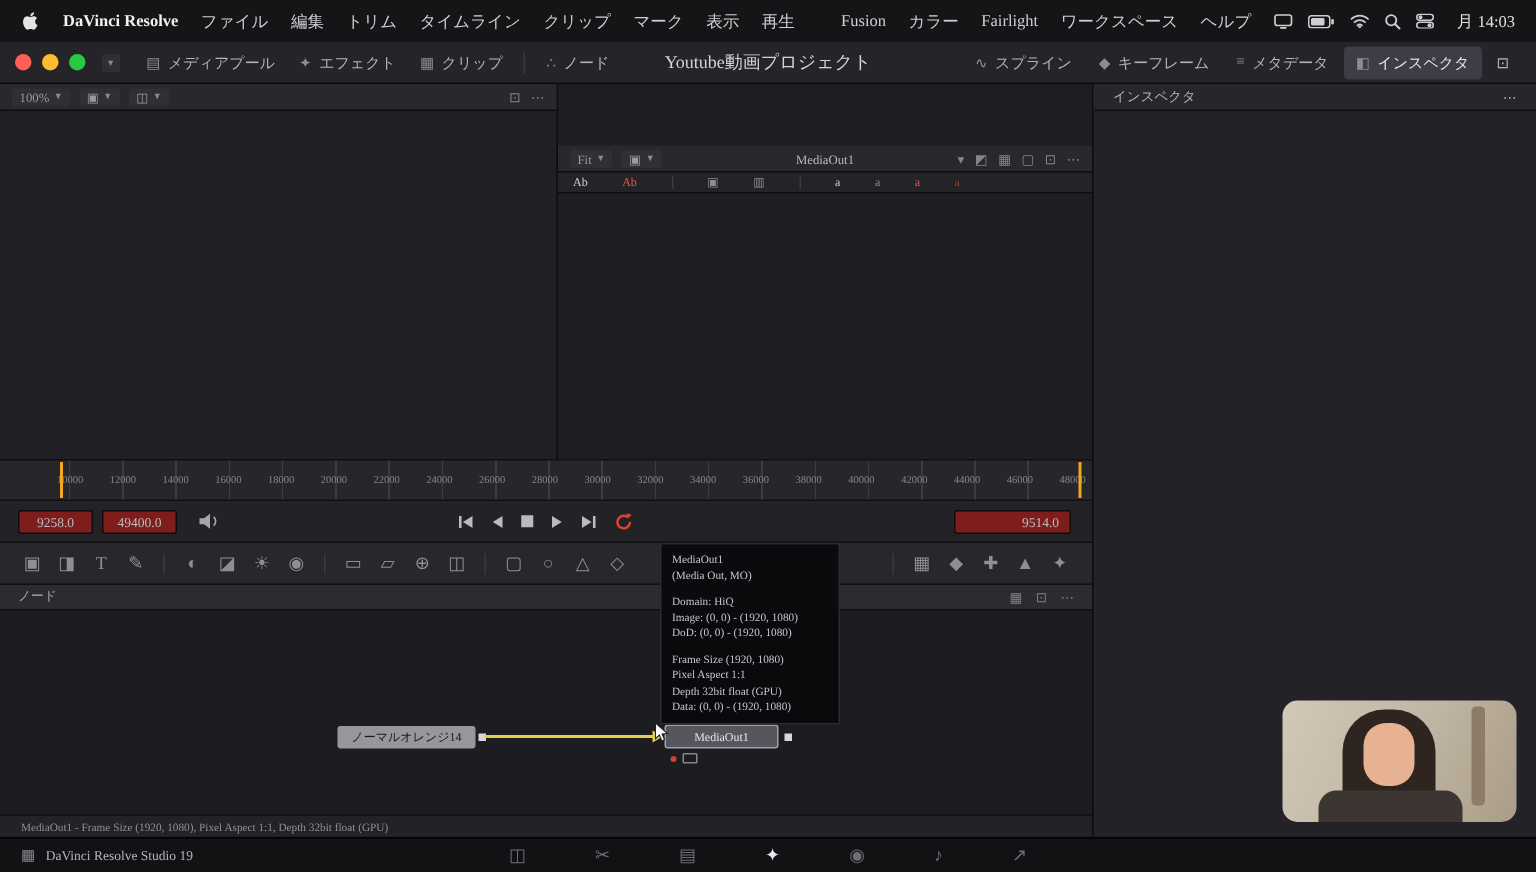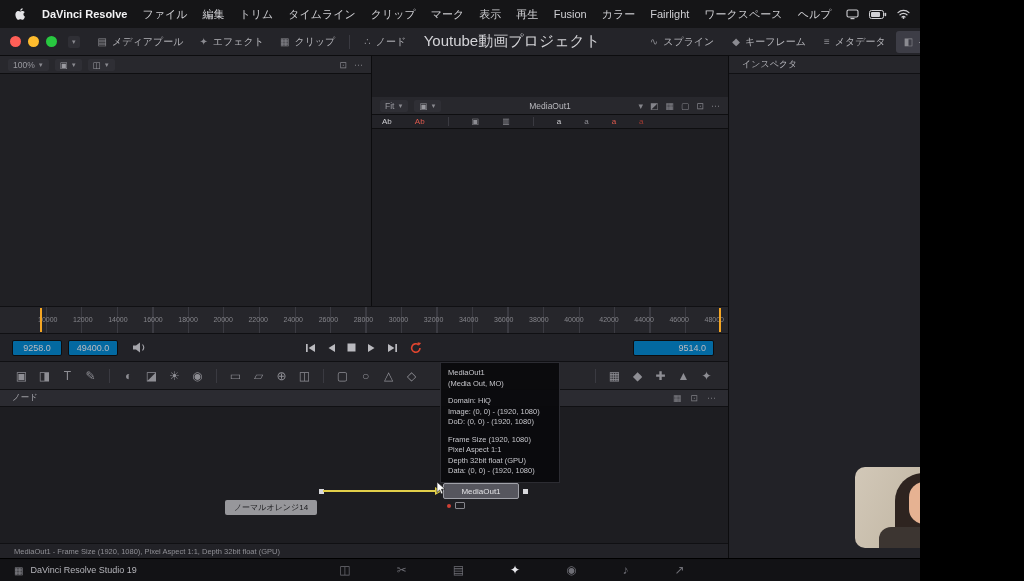--- a/index.html
+++ b/index.html
@@ -1,18 +1,18 @@
 <!DOCTYPE html>
 <html><head>
 <meta charset="utf-8">
 <style>
   * { margin:0; padding:0; box-sizing:border-box; }
   body { background:#000; }
-  .stage { position:relative; width:920px; height:581px; overflow:hidden;
-           background:#19191c; font-family:Liberation Sans, sans-serif;
+  .stage { position:relative; width:1024px; height:581px; overflow:hidden;
+           background:#19191c; font-family:Liberation Serif, serif;
            color:#c8c8c8; -webkit-font-smoothing:antialiased; }
 
   
   .menubar { position:absolute; top:0; left:0; width:1024px; height:28px;
              background:#151517; display:flex; align-items:center;
              justify-content:space-between; padding:0 14px; font-size:11px; color:#d6d6d9; }
   .mb-left, .mb-right { display:flex; align-items:center; gap:15px; }
   .mb-app { font-weight:bold; color:#f2f2f4; }
   .mb-item { color:#cfcfd3; white-space:nowrap; }
   .mb-icons { display:flex; align-items:center; gap:10px; }
@@ -25,21 +25,21 @@
   .tl { width:11px; height:11px; border-radius:50%; margin-right:7px; flex:none; }
   .tl.red{background:#ff5f57;} .tl.yel{background:#febc2e;} .tl.grn{background:#28c840;}
   .tb-mini { font-size:7px; color:#8a8a90; background:#2f2f35; border-radius:2px;
              padding:2px 4px; margin:0 10px 0 4px; }
   .tb-btn { display:flex; align-items:center; gap:5px; font-size:10px; color:#b4b4b9;
             padding:4px 8px; border-radius:3px; white-space:nowrap; }
   .tb-btn .ic { font-size:10px; color:#8b8b91; }
   .tb-btn.active { background:#3d3d46; color:#e8e8ec; }
   .tb-sep { width:1px; height:14px; background:#3a3a41; margin:0 6px; }
   .tb-center { position:absolute; left:50%; transform:translateX(-50%);
-               font-size:15px; color:#d4d4d8; white-space:nowrap; }
+               font-size:12px; color:#d4d4d8; white-space:nowrap; }
   .tb-right { margin-left:auto; display:flex; align-items:center; gap:2px; }
 
   
   .pane-left { position:absolute; top:56px; left:0; width:372px; height:250px;
                background:#202024; border-right:1px solid #0c0c0e; }
   .pane-right { position:absolute; top:56px; left:372px; width:356px; height:250px;
                 background:#1e1e22; }
   .pane-toolbar { height:18px; display:flex; align-items:center; gap:6px; padding:0 8px;
                   font-size:8.5px; color:#9a9aa0; background:#28282d;
                   border-bottom:1px solid #0e0e10; }
@@ -86,21 +86,21 @@
                 background:repeating-linear-gradient(90deg,#3b3b42 0 1px,transparent 1px 35.5px); }
   .ruler-ticks { position:absolute; left:38px; right:4px; top:9px; display:flex;
                  justify-content:space-between; font-size:7px; color:#85858b; }
   .playhead { position:absolute; left:40px; top:1px; width:2px; height:24px; background:#f5a623; }
   .range-marker { position:absolute; left:719px; top:1px; width:2px; height:24px; background:#f5a623; }
 
   
   .transport { position:absolute; top:334px; left:0; width:728px; height:28px;
                background:#222227; border-bottom:1px solid #101013;
                display:flex; align-items:center; padding:0 12px; }
-  .num-box { background:#0369a1; border:1px solid #0d0d0f; border-radius:2px;
+  .num-box { background:#7f1d1d; border:1px solid #0d0d0f; border-radius:2px;
              font-size:9px; color:#bababf; padding:2px 7px; min-width:50px;
              text-align:center; margin-right:6px; }
   .speaker { margin-left:8px; }
   .trans-center { position:absolute; left:50%; transform:translateX(-50%);
                   display:flex; align-items:center; gap:11px; }
   .tbtn { display:flex; align-items:center; }
   .cur-box { margin-left:auto; margin-right:2px;padding-left:44px; }
 
   
   .toolsrow { position:absolute; top:362px; left:0; width:728px; height:28px;
@@ -112,21 +112,21 @@
   .t-push { margin-left:auto; }
 
   
   .nodeheader { position:absolute; top:390px; left:0; width:728px; height:17px;
                 background:#2b2b31; border-bottom:1px solid #101013;
                 display:flex; align-items:center; padding:0 12px; font-size:8.5px; color:#a9a9af; }
   .nh-right { margin-left:auto; display:flex; gap:9px; color:#7f7f85; font-size:9px; }
   .nodegraph { position:absolute; top:407px; left:0; width:728px; height:136px; background:#1d1d21; }
   .node { position:absolute; font-size:8px; display:flex; align-items:center;
           justify-content:center; border-radius:2px; white-space:nowrap; overflow:hidden; }
-  .node1 { left:225px; top:93px; width:92px; height:15px; background:#97979b; color:#19191c; }
+  .node1 { left:225px; top:77px; width:92px; height:15px; background:#97979b; color:#19191c; }
   .node2 { left:443px; top:76px; width:76px; height:16px; background:#56565e;
            color:#e3e3e6; border:1px solid #a0a1a8; }
   .conn { position:absolute; width:5px; height:5px; background:#d8d8dc; }
   .wire { position:absolute; left:323px; top:83px; width:113px; height:2px; background:#e2cf4a; }
   .wire-head { position:absolute; left:435px; top:80px; width:0; height:0;
                border-left:7px solid #e2cf4a; border-top:4px solid transparent;
                border-bottom:4px solid transparent; }
   .badge-red { position:absolute; left:447px; top:97px; width:4px; height:4px;
                background:#d04035; border-radius:50%; }
   .badge-mon { position:absolute; left:455px; top:95px; width:10px; height:7px;

